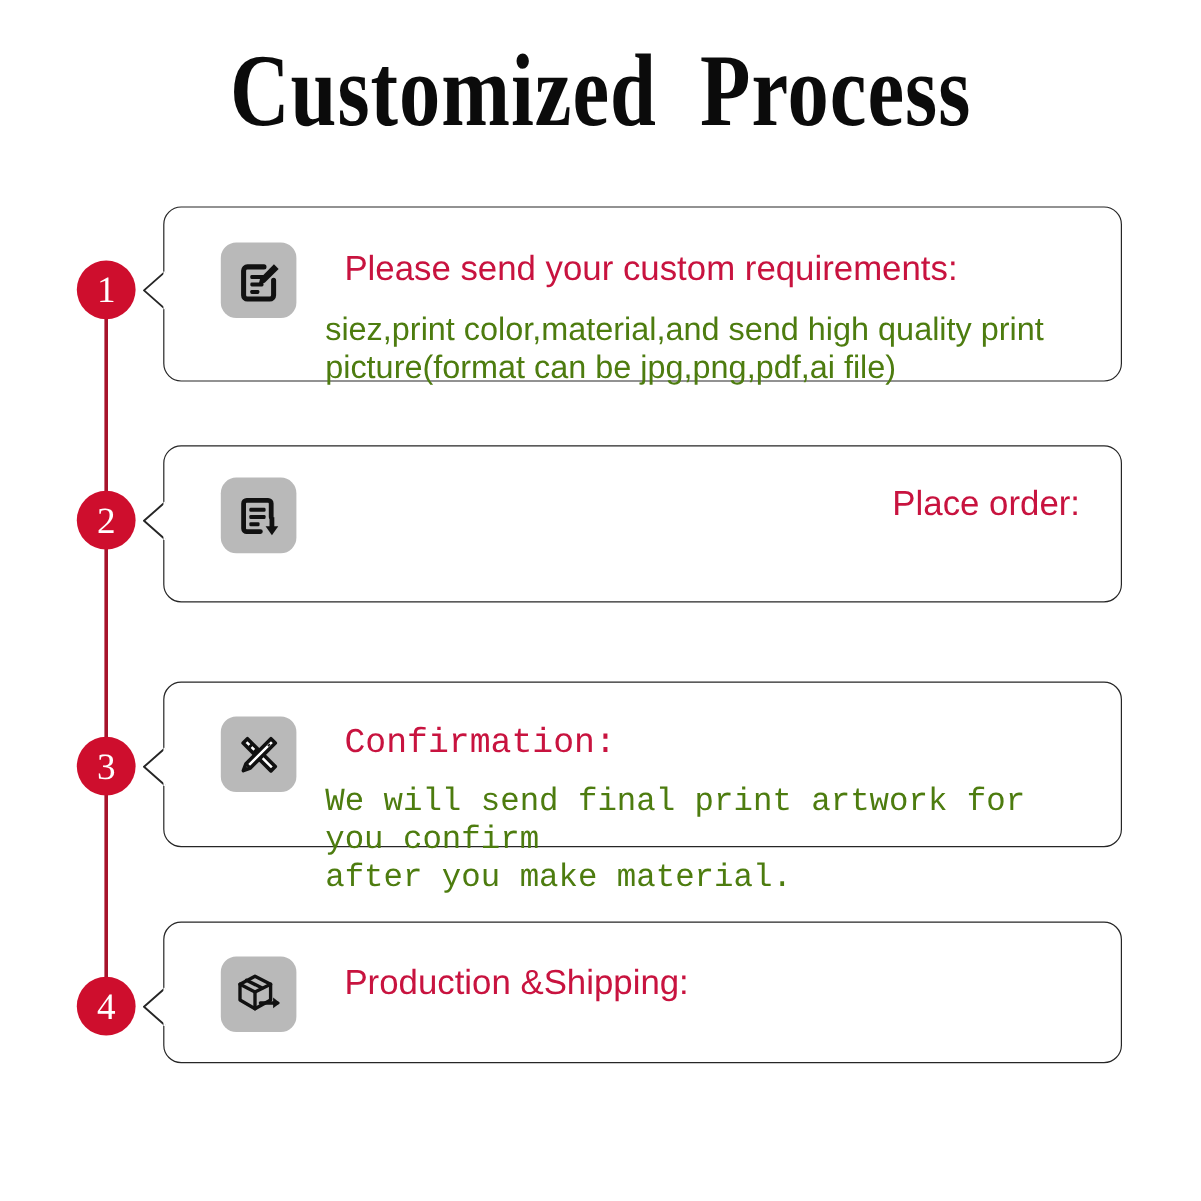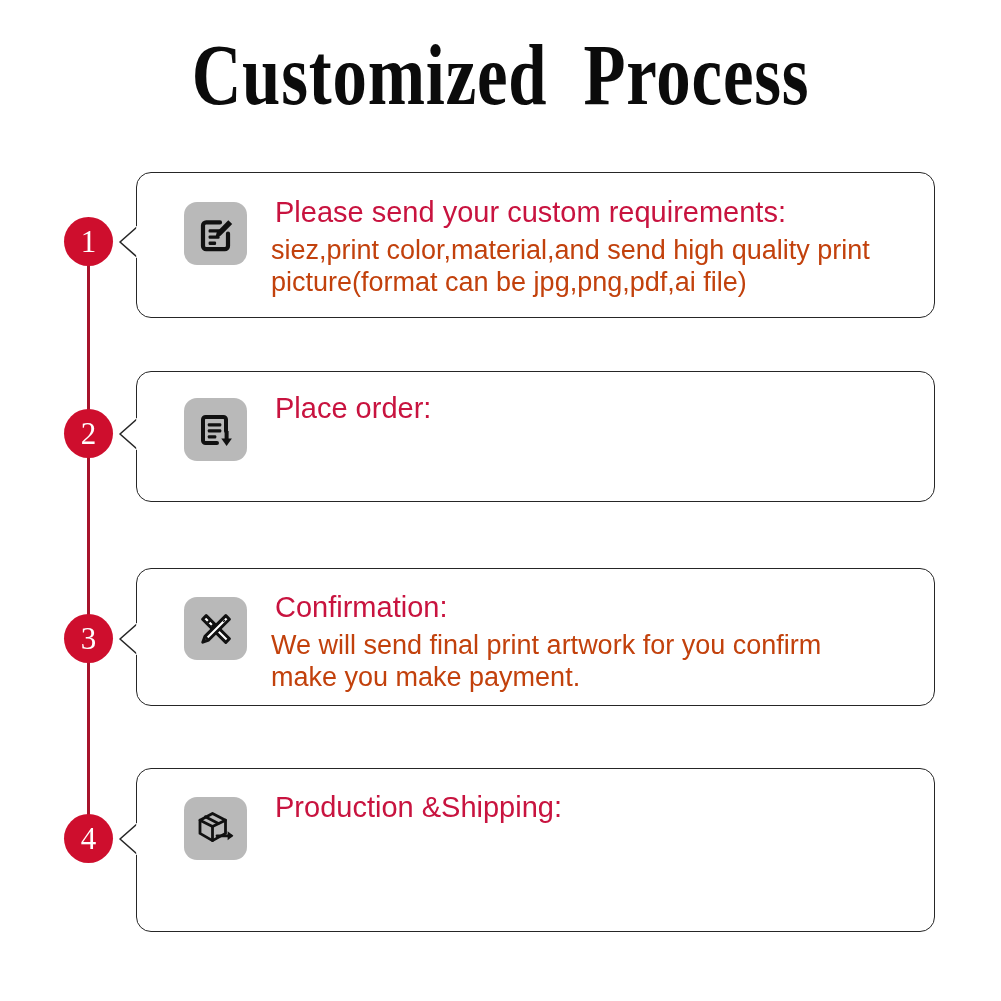--- a/index.html
+++ b/index.html
@@ -93,21 +93,21 @@
     width: 799px;
     box-sizing: border-box;
     border: 1.6px solid #262626;
     border-radius: 15px;
     background: #ffffff;
     z-index: 2;
   }
   .step-1 .step-card { top: 0;  height: 146px; }
   .step-2 .step-card { top: 0;  height: 131px; }
   .step-3 .step-card { top: 0;  height: 138px; }
-  .step-4 .step-card { top: 0;  height: 164px; }
+  .step-4 .step-card { top: 0;  height: 118px; }
 
   
   .step-notch {
     position: absolute;
     left: 118px;
     width: 20px;
     height: 32px;
     z-index: 4;
     overflow: visible;
   }
@@ -121,22 +121,22 @@
   .card-inner {
     position: absolute;
     left: 0; top: 0;
     width: 100%;
     height: 100%;
     display: flex;
     align-items: flex-start;
     box-sizing: border-box;
   }
   .step-1 .card-inner { padding: 25px 18px 0 47px; }
-  .step-2 .card-inner { padding: 22px 18px 0 47px; }
-  .step-3 .card-inner { padding: 24px 18px 0 47px; }
+  .step-2 .card-inner { padding: 22px 18px 0 47px; text-align: right; }
+  .step-3 .card-inner { padding: 24px 18px 0 47px; font-family: Liberation Mono, monospace; }
   .step-4 .card-inner { padding: 24px 18px 0 47px; }
 
   
   .icon-badge {
     flex: 0 0 auto;
     width: 63px;
     height: 63px;
     border-radius: 13px;
     background: #b9b9b9;
     display: flex;
@@ -151,24 +151,24 @@
     flex: 1 1 auto;
     padding-left: 24px;
     margin-top: -8px;
   }
   .card-heading {
     color: #c8133f;
     font-size: 29px;
     line-height: 1.28;
     font-weight: normal;
     white-space: pre;
-    margin: 4px;
+    margin: 16px;
   }
   .card-body {
-    color: #c2410c;
+    color: #4d7c0f;
     font-size: 27px;
     line-height: 1.17;
     margin: 0;
     white-space: pre-line;
   }
 </style>
 </head>
 <body>
 
 <div class="page-title">Customized  Process</div>
@@ -253,21 +253,21 @@
 
               <path d="M30.8 7.6 L34.4 11.2 L13.6 32 L7.8 34.2 L10 28.4 Z" fill="#ffffff"></path>
               <path d="M28.6 12.4 L29.6 13.4" stroke-width="2.4"></path>
               <path d="M10 28.4 L13.6 32" stroke-width="2.4"></path>
             </g>
           </svg>
         </div>
         <div class="card-text">
           <div class="card-heading">Confirmation:</div>
           <div class="card-body">We will send final print artwork for you confirm
-make you make payment.</div>
+after you make material.</div>
         </div>
       </div>
     </div>
 
     <div class="step-notch">
       <svg width="20" height="32" viewBox="0 0 20 32">
         <path d="M19 1 L2 16 L19 31" fill="#ffffff" stroke="#262626" stroke-width="1.6" stroke-linejoin="round" stroke-linecap="round"></path>
         <rect x="18.2" y="0" width="2.6" height="32" fill="#ffffff"></rect>
       </svg>
     </div>

